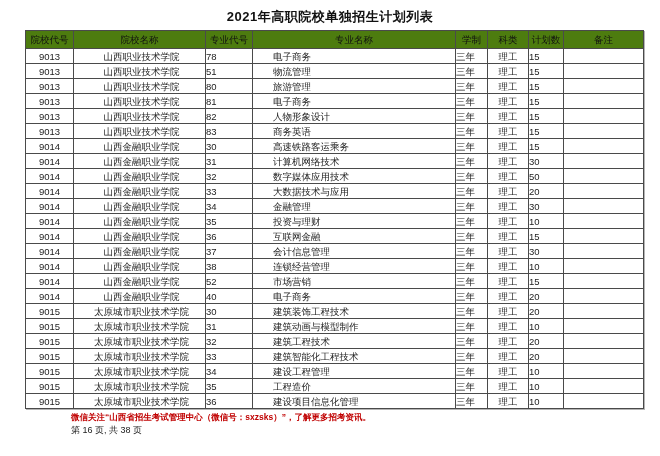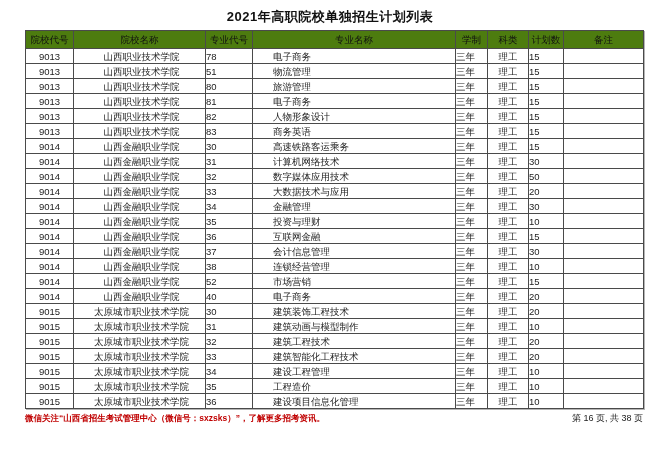--- a/index.html
+++ b/index.html
@@ -60,20 +60,21 @@
   table.plan td:nth-child(5) { text-align: left; }
   table.plan td:nth-child(6) { text-align: center; }
   table.plan td:nth-child(7) { padding-right: 3px; }
   table.plan td:nth-child(8) { text-align: center; }
   .footer {
     width: 618px;
     margin: 3px 0 0 25px;
     display: flex;
     justify-content: space-between;
     align-items: baseline;
+    flex-direction: column;
   }
   .notice {
     font-size: 8.5px;
     font-weight: bold;
     color: #c00000;
   }
   .pageinfo {
     font-size: 9px;
     color: #222222;
     margin-left: 46px;

